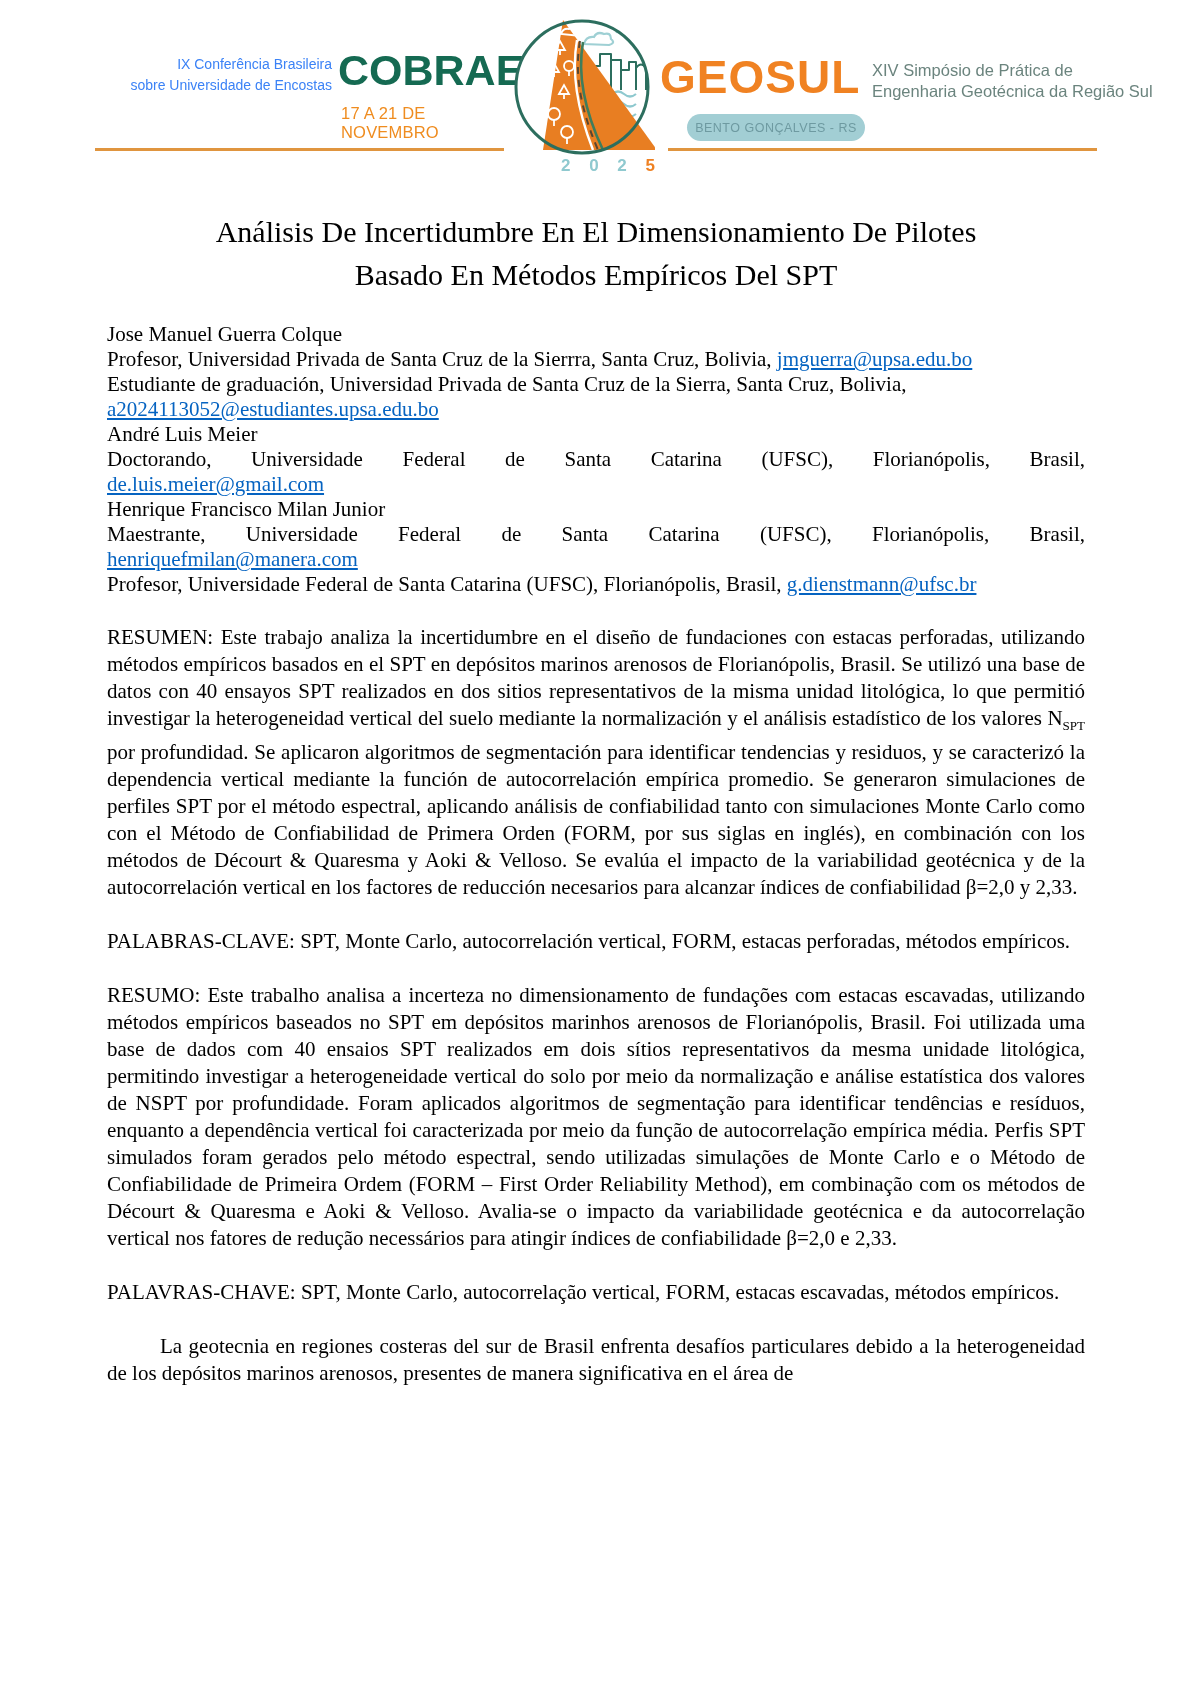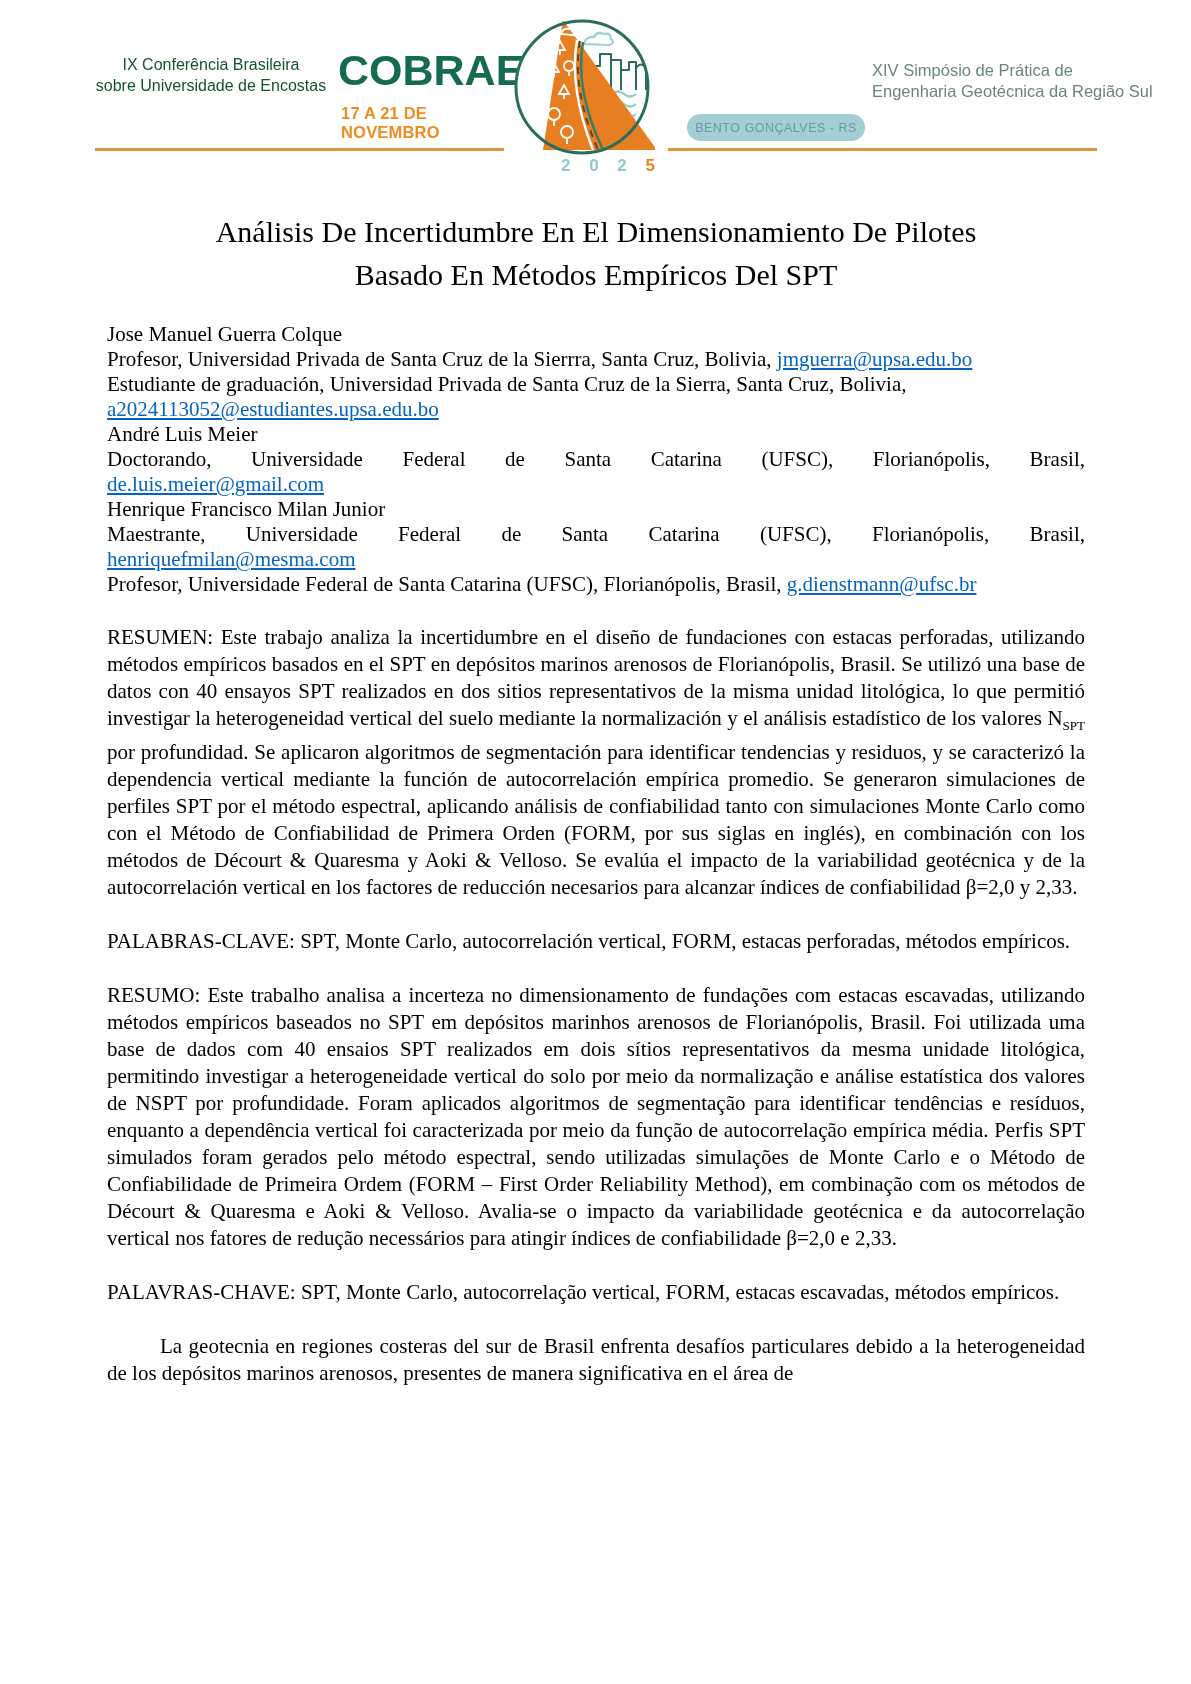--- a/index.html
+++ b/index.html
@@ -8,26 +8,26 @@
     width: 1191px; height: 1684px;
     font-family: "Liberation Serif", serif;
     color: #000;
     position: relative;
     overflow: hidden;
   }
   .page { position: relative; width: 1191px; height: 1684px; background: #fff; }
 
   
   .hdr { position: absolute; top: 0; left: 0; width: 1191px; height: 182px; font-family: "Liberation Sans", sans-serif; }
-  .cobrae-sub { position: absolute; left: 90px; top: 54px; width: 242px; text-align: center;
-                font-size: 16px; line-height: 21px; color: #14532d; }
+  .cobrae-sub { position: absolute; left: 90px; top: 54px; width: 242px; text-align: right;
+                font-size: 14px; line-height: 21px; color: #3b82f6; }
   .cobrae-name { position: absolute; left: 338px; top: 46px; font-size: 43px; font-weight: bold;
                  color: #156a52; letter-spacing: 0px; }
   .cobrae-dates { position: absolute; left: 341px; top: 104px; width: 166px; font-size: 16.5px;
-                  font-weight: bold; color: #ef8c1f; letter-spacing: 0.2px; }
+                  font-weight: normal; color: #ef8c1f; letter-spacing: 0.2px; }
   .logo-wrap { position: absolute; left: 509px; top: 14px; width: 146px; height: 148px; }
   .year-row { position: absolute; left: 561px; top: 156px; width: 94px; display: flex;
               justify-content: space-between; font-size: 17px; font-weight: bold; }
   .yd-teal { color: #8fc9cf; }
   .yd-orange { color: #ef8122; }
   .geosul-name { position: absolute; left: 660px; top: 50px; font-size: 46px; font-weight: bold;
                  color: #f08222; letter-spacing: 1px; }
   .geosul-sub { position: absolute; left: 872px; top: 60px; font-size: 16.5px; line-height: 21px;
                 color: #6b847e; }
   .badge-pill { position: absolute; left: 687px; top: 114px; width: 178px; height: 27px;
@@ -126,20 +126,21 @@
       </svg>
     </div>
 
     <div class="year-row">
       <span class="yd-teal">2</span>
       <span class="yd-teal">0</span>
       <span class="yd-teal">2</span>
       <span class="yd-orange">5</span>
     </div>
 
+    <div class="geosul-name">GEOSUL</div>
 
     <div class="geosul-sub">
       <div>XIV Simpósio de Prática de</div>
       <div>Engenharia Geotécnica da Região Sul</div>
     </div>
 
     <div class="badge-pill">BENTO GONÇALVES - RS</div>
 
     <div class="rule rule-left"></div>
     <div class="rule rule-right"></div>
@@ -159,21 +160,21 @@
 
       <div class="a-line">Estudiante de graduación, Universidad Privada de Santa Cruz de la Sierra, Santa Cruz, Bolivia,</div>
       <div class="a-line"><a class="email-link">a2024113052@estudiantes.upsa.edu.bo</a></div>
 
       <div class="a-line">André Luis Meier</div>
       <div class="a-line stretch">Doctorando, Universidade Federal de Santa Catarina (UFSC), Florianópolis, Brasil,</div>
       <div class="a-line"><a class="email-link">de.luis.meier@gmail.com</a></div>
 
       <div class="a-line">Henrique Francisco Milan Junior</div>
       <div class="a-line stretch">Maestrante, Universidade Federal de Santa Catarina (UFSC), Florianópolis, Brasil,</div>
-      <div class="a-line"><a class="email-link">henriquefmilan@mesma.com</a></div>
+      <div class="a-line"><a class="email-link">henriquefmilan@manera.com</a></div>
 
       <div class="a-line"><span>Profesor, Universidade Federal de Santa Catarina (UFSC), Florianópolis, Brasil,</span> <a class="email-link">g.dienstmann@ufsc.br</a></div>
     </div>
 
     <p class="para"><span>RESUMEN: Este trabajo analiza la incertidumbre en el diseño de fundaciones con estacas perforadas, utilizando métodos empíricos basados en el SPT en depósitos marinos arenosos de Florianópolis, Brasil. Se utilizó una base de datos con 40 ensayos SPT realizados en dos sitios representativos de la misma unidad litológica, lo que permitió investigar la heterogeneidad vertical del suelo mediante la normalización y el análisis estadístico de los valores N</span><sub>SPT</sub><span> por profundidad. Se aplicaron algoritmos de segmentación para identificar tendencias y residuos, y se caracterizó la dependencia vertical mediante la función de autocorrelación empírica promedio. Se generaron simulaciones de perfiles SPT por el método espectral, aplicando análisis de confiabilidad tanto con simulaciones Monte Carlo como con el Método de Confiabilidad de Primera Orden (FORM, por sus siglas en inglés), en combinación con los métodos de Décourt &amp; Quaresma y Aoki &amp; Velloso. Se evalúa el impacto de la variabilidad geotécnica y de la autocorrelación vertical en los factores de reducción necesarios para alcanzar índices de confiabilidad β=2,0 y 2,33.</span></p>
 
     <p class="para">PALABRAS-CLAVE: SPT, Monte Carlo, autocorrelación vertical, FORM, estacas perforadas, métodos empíricos.</p>
 
     <p class="para">RESUMO: Este trabalho analisa a incerteza no dimensionamento de fundações com estacas escavadas, utilizando métodos empíricos baseados no SPT em depósitos marinhos arenosos de Florianópolis, Brasil. Foi utilizada uma base de dados com 40 ensaios SPT realizados em dois sítios representativos da mesma unidade litológica, permitindo investigar a heterogeneidade vertical do solo por meio da normalização e análise estatística dos valores de NSPT por profundidade. Foram aplicados algoritmos de segmentação para identificar tendências e resíduos, enquanto a dependência vertical foi caracterizada por meio da função de autocorrelação empírica média. Perfis SPT simulados foram gerados pelo método espectral, sendo utilizadas simulações de Monte Carlo e o Método de Confiabilidade de Primeira Ordem (FORM – First Order Reliability Method), em combinação com os métodos de Décourt &amp; Quaresma e Aoki &amp; Velloso. Avalia-se o impacto da variabilidade geotécnica e da autocorrelação vertical nos fatores de redução necessários para atingir índices de confiabilidade β=2,0 e 2,33.</p>
 

